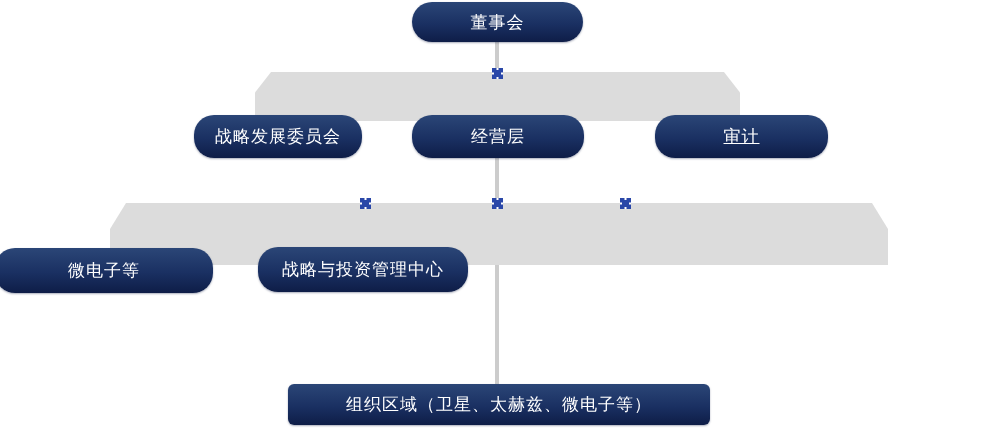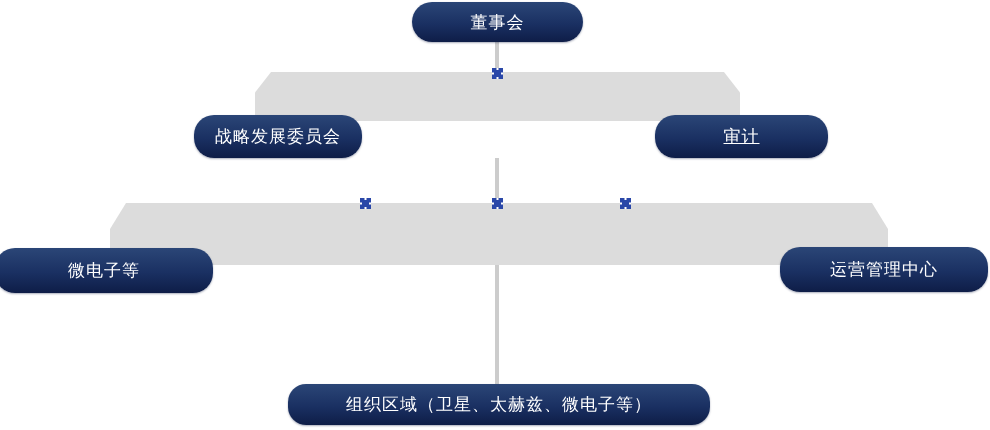--- a/index.html
+++ b/index.html
@@ -70,21 +70,21 @@
     white-space: nowrap;
   }
   #node-board               { left: 412px; top: 2px;   width: 171px; height: 40px; }
   #node-strategy-committee  { left: 170px; top: 115px; width: 168px; height: 43px; margin-left: 24px; }
   #node-management          { left: 412px; top: 115px; width: 172px; height: 43px; }
   #node-audit               { left: 655px; top: 115px; width: 173px; height: 43px; text-decoration: underline; }
   #node-functional-platform { left: -5px;  top: 248px; width: 218px; height: 45px; }
   #node-strategy-investment { left: 258px; top: 247px; width: 210px; height: 45px; }
   #node-huaxun-ark          { left: 520px; top: 247px; width: 210px; height: 45px; }
   #node-operations-center   { left: 780px; top: 247px; width: 208px; height: 45px; }
-  #node-org-regions         { left: 288px; top: 384px; width: 422px; height: 41px; border-radius: 18px; }
+  #node-org-regions         { left: 288px; top: 384px; width: 422px; height: 41px; border-radius: 6px; }
 </style>
 </head>
 <body>
 
 <div id="stage">
 
   <div class="vline" id="line-root"></div>
   <div class="vline" id="line-center"></div>
 
   <div class="band" id="band-level2"></div>
@@ -127,28 +127,31 @@
     </svg>
   </div>
 
   <div class="node" id="node-board">
     <span>董事会</span>
   </div>
 
   <div class="node" id="node-strategy-committee">
     <span>战略发展委员会</span>
   </div>
+  <div class="node" id="node-management">
+    <span>经营层</span>
+  </div>
   <div class="node" id="node-audit">
     <span>审计</span>
   </div>
 
   <div class="node" id="node-functional-platform">
     <span>微电子等</span>
   </div>
-  <div class="node" id="node-operations-center">
-    <span>运营管理中心</span>
+  <div class="node" id="node-strategy-investment">
+    <span>战略与投资管理中心</span>
   </div>
 
   <div class="node" id="node-org-regions">
     <span>组织区域（卫星、太赫兹、微电子等）</span>
   </div>
 
 </div>
 
 </body></html>

